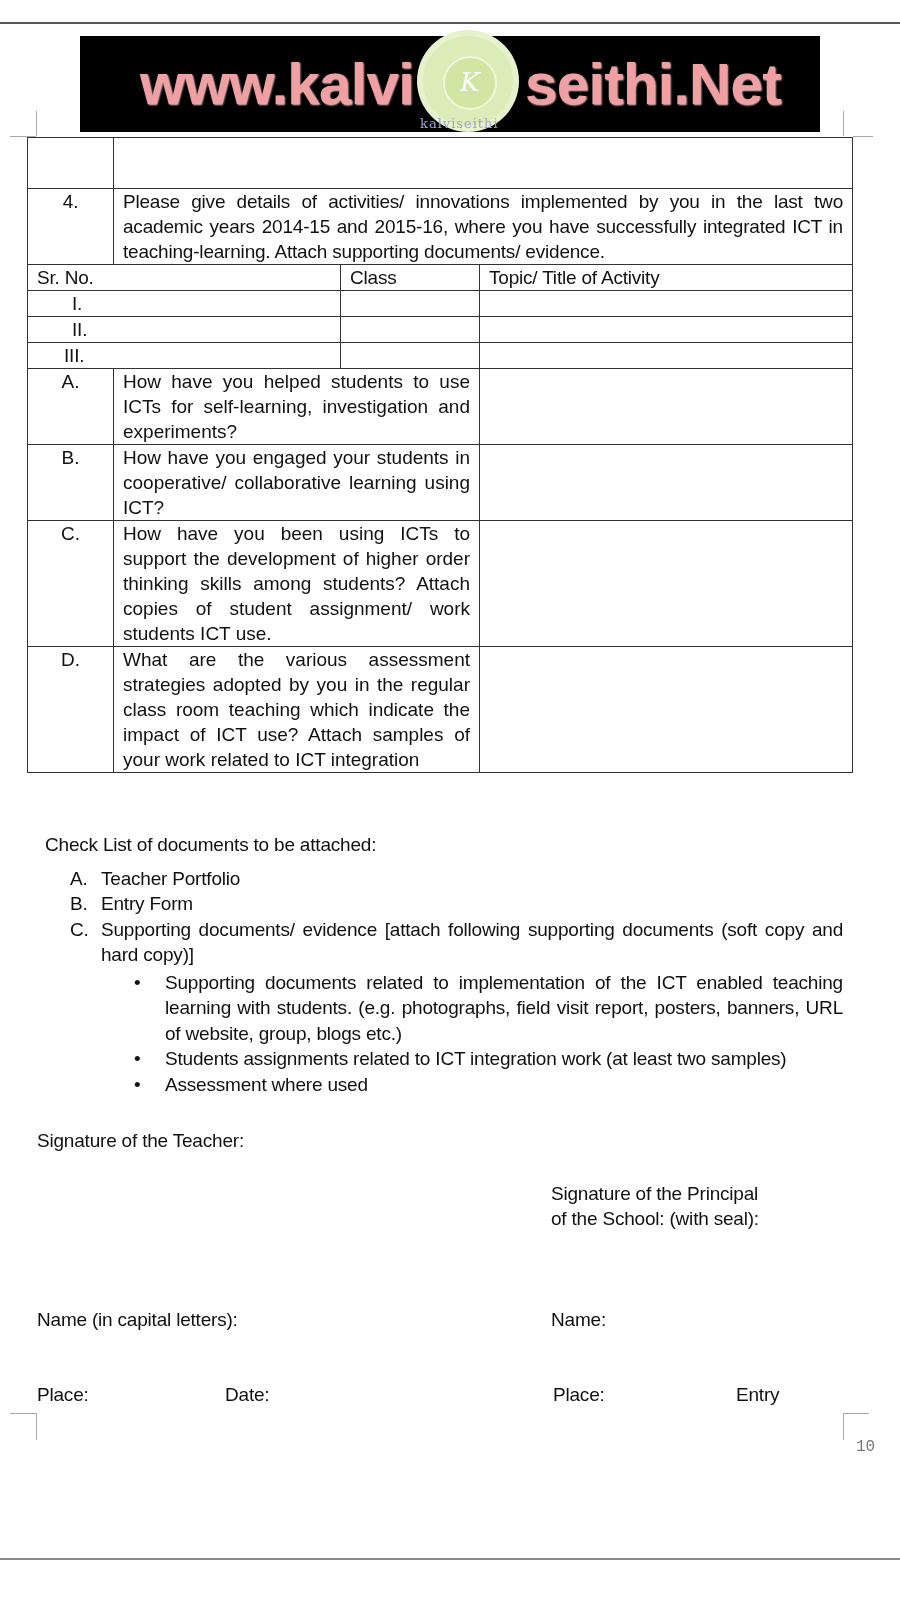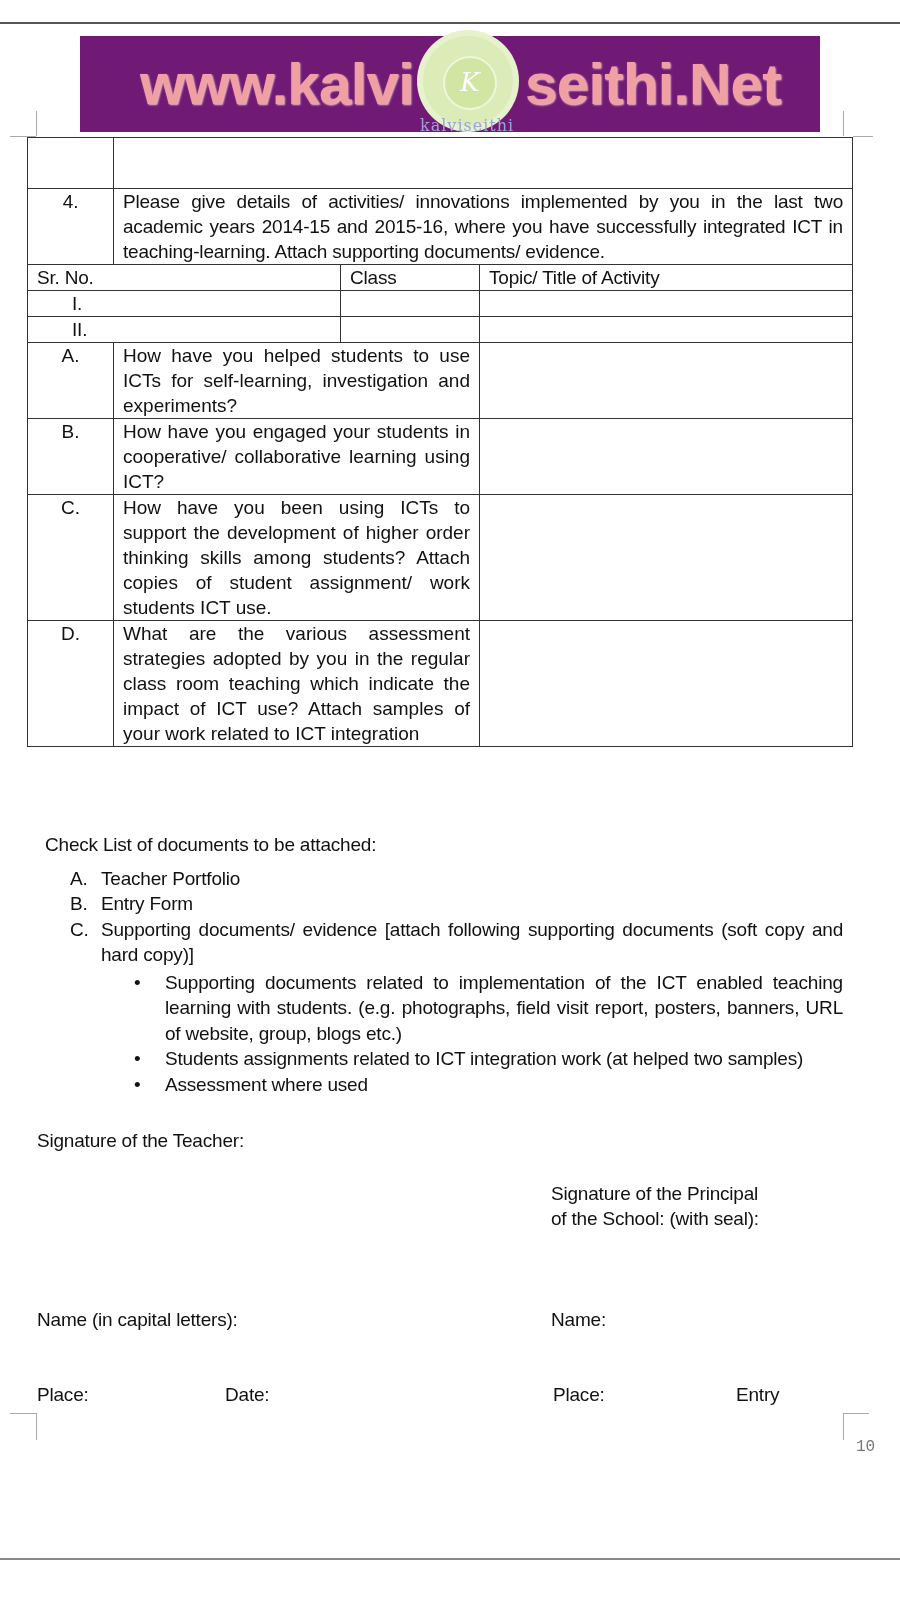--- a/index.html
+++ b/index.html
@@ -6,42 +6,42 @@
   body {
     width: 900px; height: 1600px; position: relative; overflow: hidden;
     background: #ffffff; color: #111;
     font-family: "Liberation Sans", sans-serif;
   }
   .top-line { position: absolute; left: 0; right: 0; top: 22px; height: 2px; background: #555; }
   .bottom-line { position: absolute; left: 0; right: 0; top: 1558px; height: 2px; background: #888; }
 
   .watermark {
     position: absolute; left: 80px; top: 36px; width: 740px; height: 96px;
-    background: #701a75;
+    background: #000000;
   }
   .wm-text {
     position: absolute; top: 14px; font-family: "Liberation Sans", sans-serif;
     font-weight: bold; font-size: 58px; color: #f0a0a3; letter-spacing: -0.5px;
     text-shadow: 1px 1px 2px #f7c8ca;
   }
   .wm-left { left: 60px; }
   .wm-right { left: 445px; text-align: center; }
   .wm-logo {
     position: absolute; left: 343px; top: 0px; width: 90px; height: 90px;
     border-radius: 50%; background: #dcecb8;
     box-shadow: 0 0 0 6px #e6f2cc;
   }
   .wm-logo-inner {
     position: absolute; left: 20px; top: 20px; width: 50px; height: 50px; border-radius: 50%;
     background: #d2e6a4; border: 2px solid #eef6dc;
     font-family: "DejaVu Serif", serif; font-style: italic; color: #ffffff;
     font-size: 26px; text-align: center; line-height: 48px;
   }
   .wm-sub {
-    position: absolute; left: 340px; top: 80px; font-size: 16px; color: #9aa4d8;
+    position: absolute; left: 340px; top: 80px; font-size: 13px; color: #9aa4d8;
     font-family: "DejaVu Serif", serif; letter-spacing: 1px;
   }
 
   .crop-mark { position: absolute; background: #aaa; }
 
   .doc { position: absolute; left: 27px; top: 137px; width: 826px; }
   table { border-collapse: collapse; width: 100%; table-layout: fixed; }
   td { border: 1.3px solid #333; vertical-align: top; padding: 0; font-size: 19px; line-height: 25px; }
   .num-cell { text-align: center; }
   .just { text-align: justify; text-align-last: left; padding: 0 9px 0 9px; }
@@ -118,20 +118,25 @@
     <tr class="roman">
       <td class="num-cell cond">I.</td>
       <td></td>
       <td></td>
     </tr>
     <tr class="roman">
       <td class="num-cell cond">II.</td>
       <td></td>
       <td></td>
     </tr>
+    <tr class="roman">
+      <td class="num-cell cond" style="padding-left:36px">III.</td>
+      <td></td>
+      <td></td>
+    </tr>
   </tbody>
     </table>
 
   <table style="margin-top:-1px">
     <colgroup>
         <col style="width:86px">
         <col style="width:366px">
         <col>
       </colgroup>
     <tbody>
@@ -173,21 +178,21 @@
     <span class="letter">C.</span>
     <span>Supporting documents/ evidence [attach following supporting documents (soft copy and hard copy)]</span>
   </div>
   <div class="bullets">
     <div class="bullet-item">
       <span class="dot">•</span>
       <span>Supporting documents related to implementation of the ICT enabled teaching learning with students. (e.g. photographs, field visit report, posters, banners, URL of website, group, blogs etc.)</span>
     </div>
     <div class="bullet-item">
       <span class="dot">•</span>
-      <span>Students assignments related to ICT integration work (at helped two samples)</span>
+      <span>Students assignments related to ICT integration work (at least two samples)</span>
     </div>
     <div class="bullet-item" style="font-family:'Liberation Sans', sans-serif;">
       <span class="dot">•</span>
       <span>Assessment where used</span>
     </div>
   </div>
 </div>
 
 <div class="sig cond" style="left:37px;top:1128px">Signature of the Teacher:</div>
 <div class="sig cond" style="left:551px;top:1181px">

